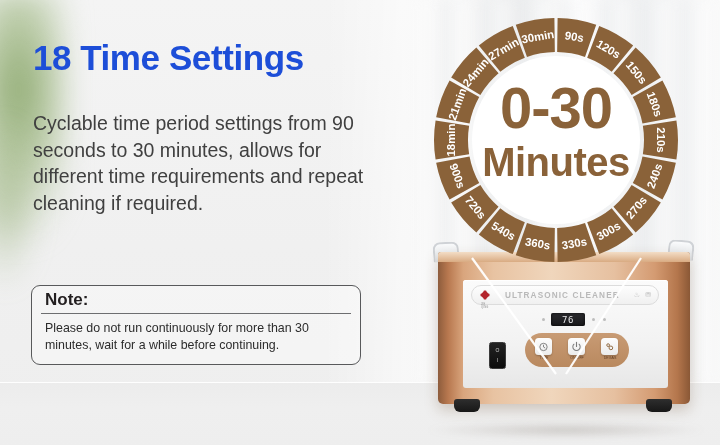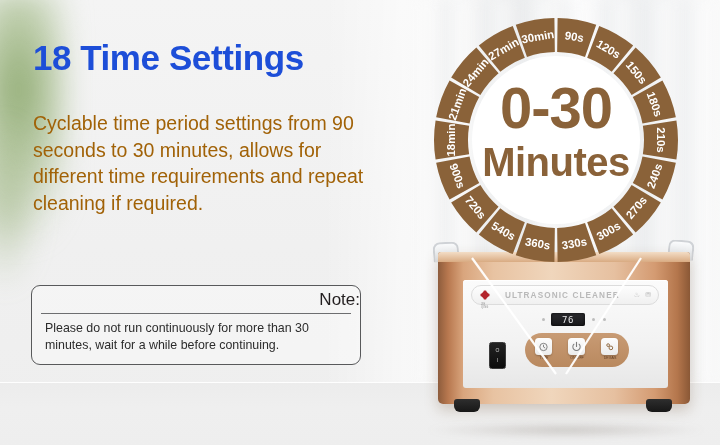--- a/index.html
+++ b/index.html
@@ -62,33 +62,32 @@
 
   
   #headline {
     position:absolute; left:33px; top:38px;
     font-size:35px; font-weight:bold; color:#1d4ed8;
     letter-spacing:-0.4px; white-space:nowrap;
   }
   #headline .num { margin-right:9px; }
   #body-text {
     position:absolute; left:33px; top:110px; width:345px;
-    font-size:19.5px; line-height:26.5px; color:#a16207;
+    font-size:19.5px; line-height:26.5px; color:#404040;
   }
 
   
   #note-box {
     position:absolute; left:31px; top:285px; width:330px; height:80px;
     border:1px solid #58595b; border-radius:9px;
     background:rgba(255,255,255,0.34);
   }
   #note-title {
-    font-size:17px; font-weight:normal; color:#231f20;
+    font-size:17px; font-weight:bold; color:#231f20;
     padding:4px 0 3px 13px;
-    text-align:right;
   }
   #note-divider { height:1px; background:#6d6e70; margin:0 9px; }
   #note-text {
     font-size:12.4px; line-height:16.5px; color:#2c2c2c;
     padding:6px 12px 0 13px;
   }
 
   
   #device { position:absolute; left:432px; top:246px; width:266px; height:180px; }
   .dev-handle {

